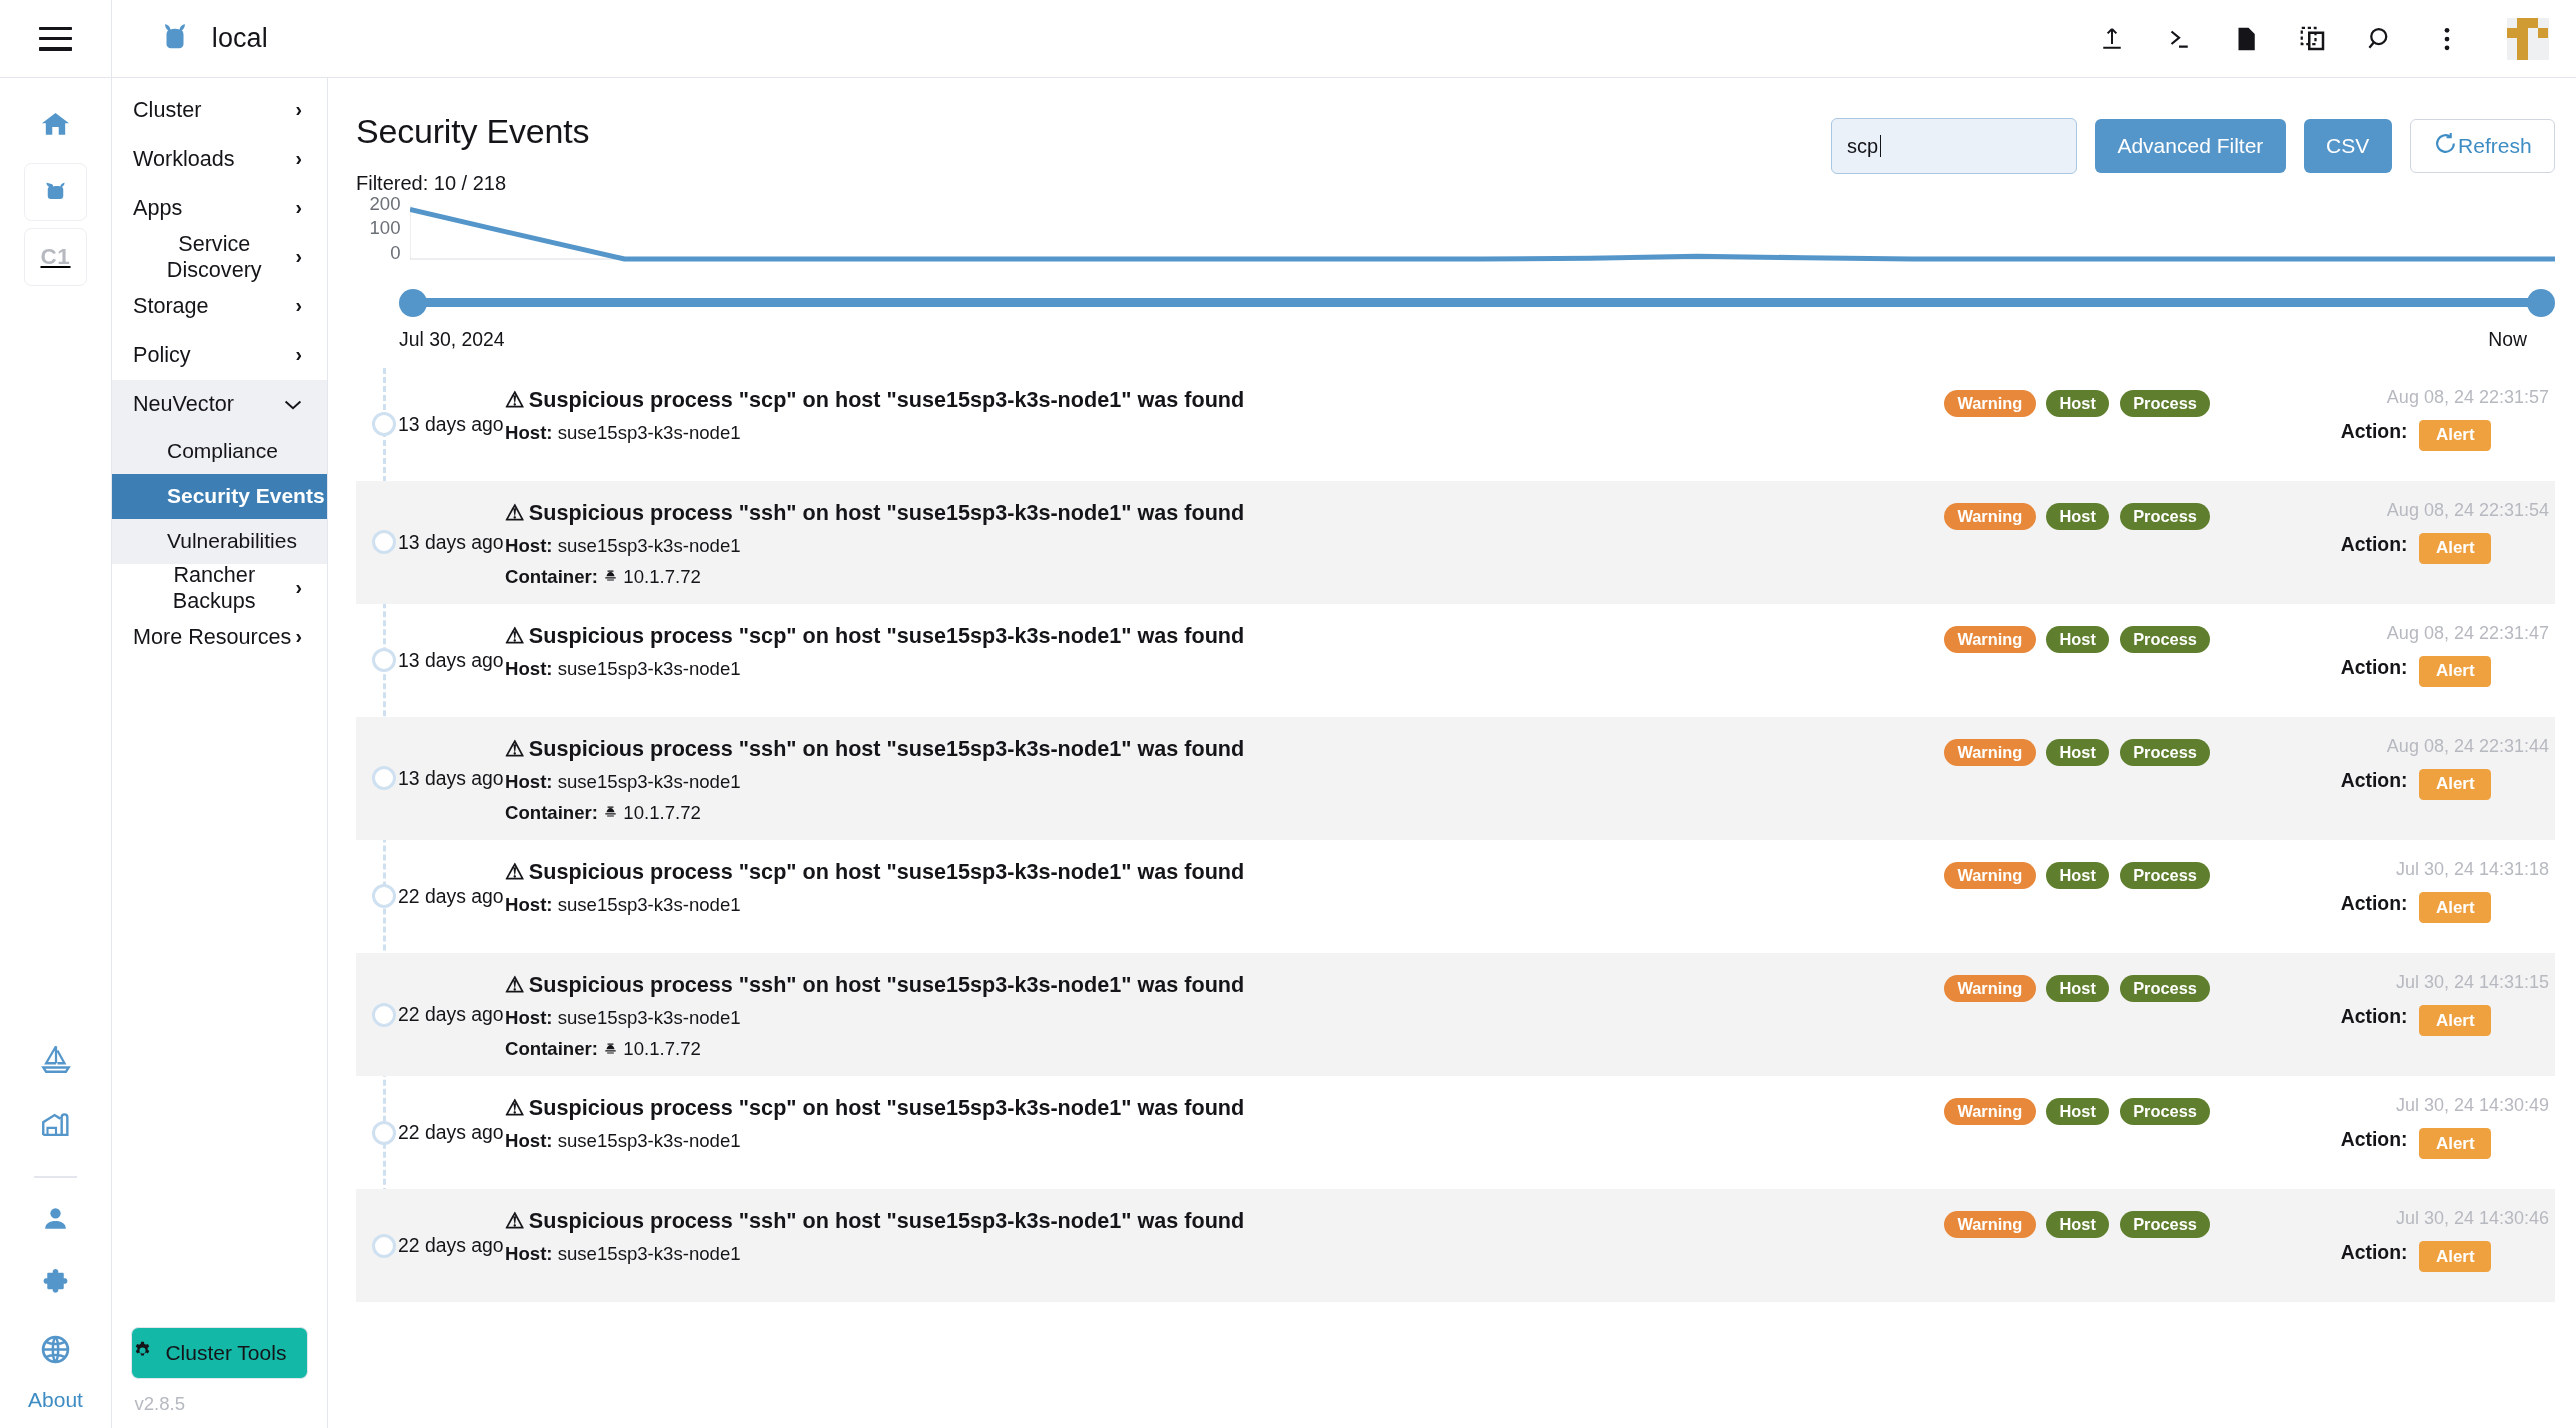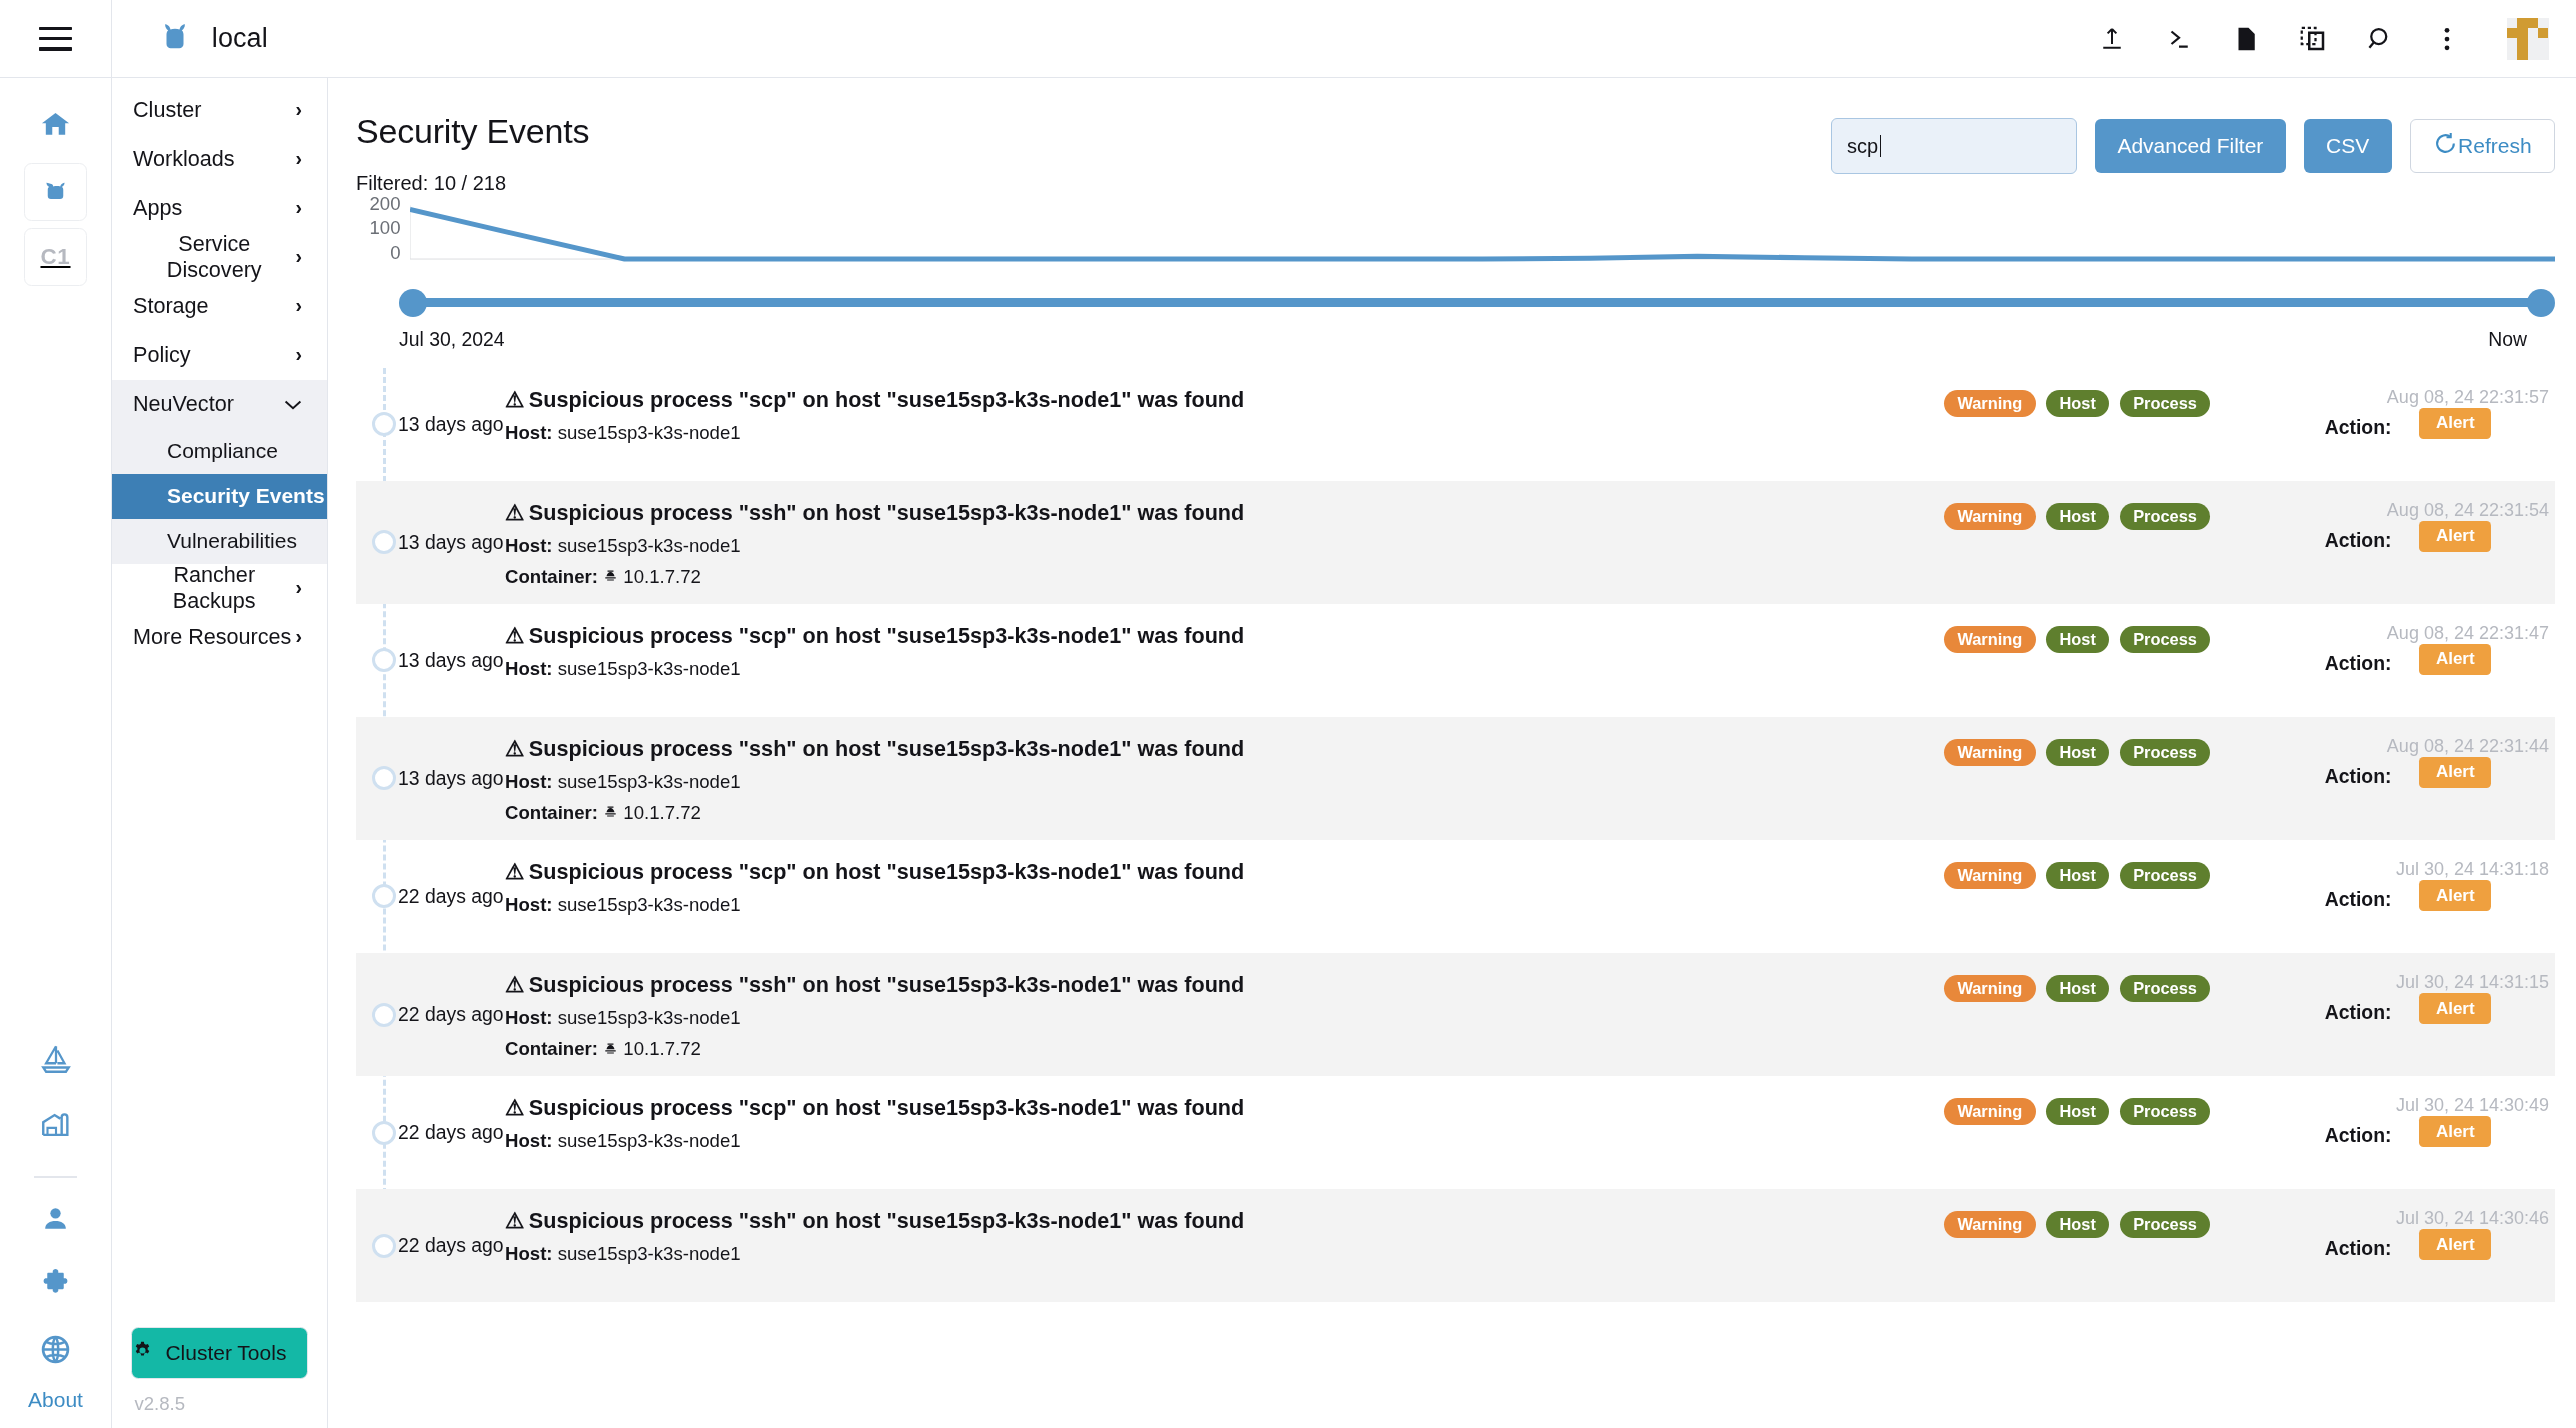--- a/index.html
+++ b/index.html
@@ -159,21 +159,21 @@
   .col-tags { width: 268px; flex: 0 0 268px; display: flex; align-items: flex-start; gap: 10.4px; padding-top: 22.4px; }
   .pill {
     height: 27px; border-radius: 13.4px; padding: 0 13.4px;
     display: inline-flex; align-items: center; justify-content: center;
     font-size: 16.4px; font-weight: bold; color: #fff; white-space: nowrap;
   }
   .pill-warning { background: #e8883a; }
   .pill-green { background: #5f7f2e; }
   .col-right { width: 343px; flex: 0 0 343px; position: relative; padding-top: 19.4px; }
   .ts { font-size: 18px; color: #b6b9c0; text-align: right; padding-right: 6px; }
-  .action-row { display: flex; align-items: flex-end; justify-content: flex-end; gap: 28px; margin-top: 0; padding-right: 64px; }
+  .action-row { display: flex; align-items: flex-start; justify-content: flex-end; gap: 12px; margin-top: 12px; padding-right: 64px; }
   .action-label { font-size: 19.4px; font-weight: bold; color: #141419; }
   .badge-alert {
     background: #efa03f; color: #fff; font-size: 17px; font-weight: bold;
     border-radius: 4.5px; padding: 5.2px 16.4px;
   }
 </style>
 </head>
 <body>
 
 <div class="app">

